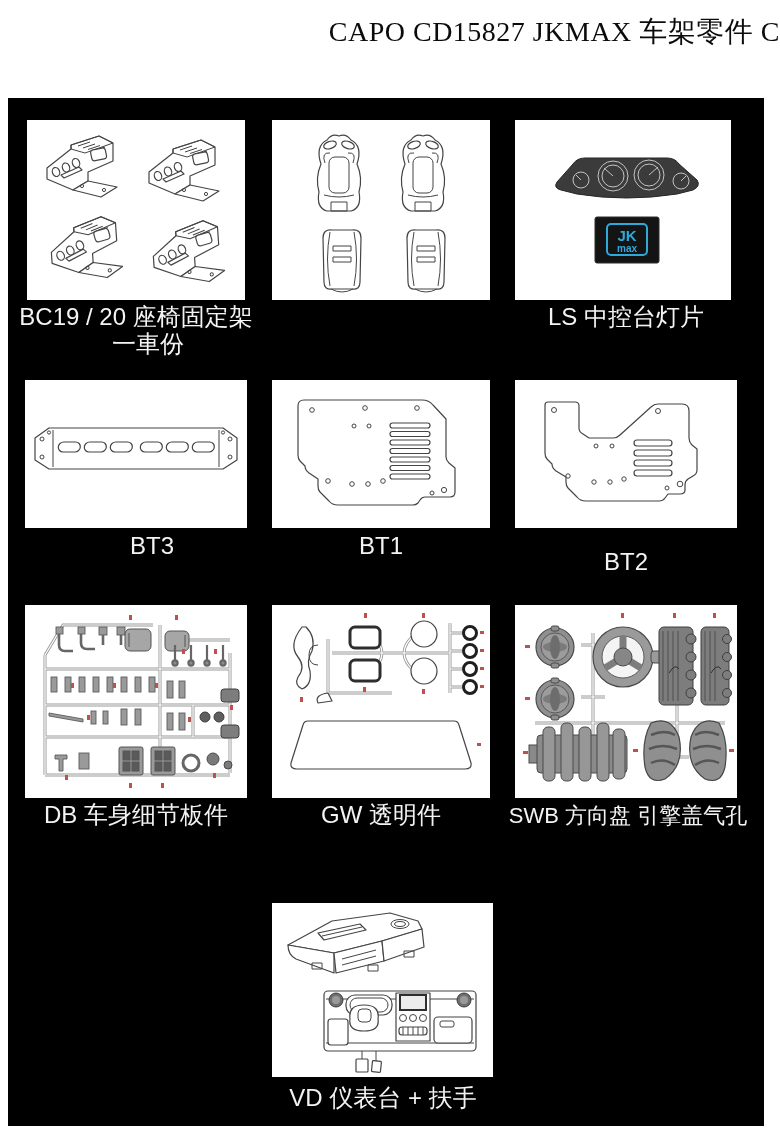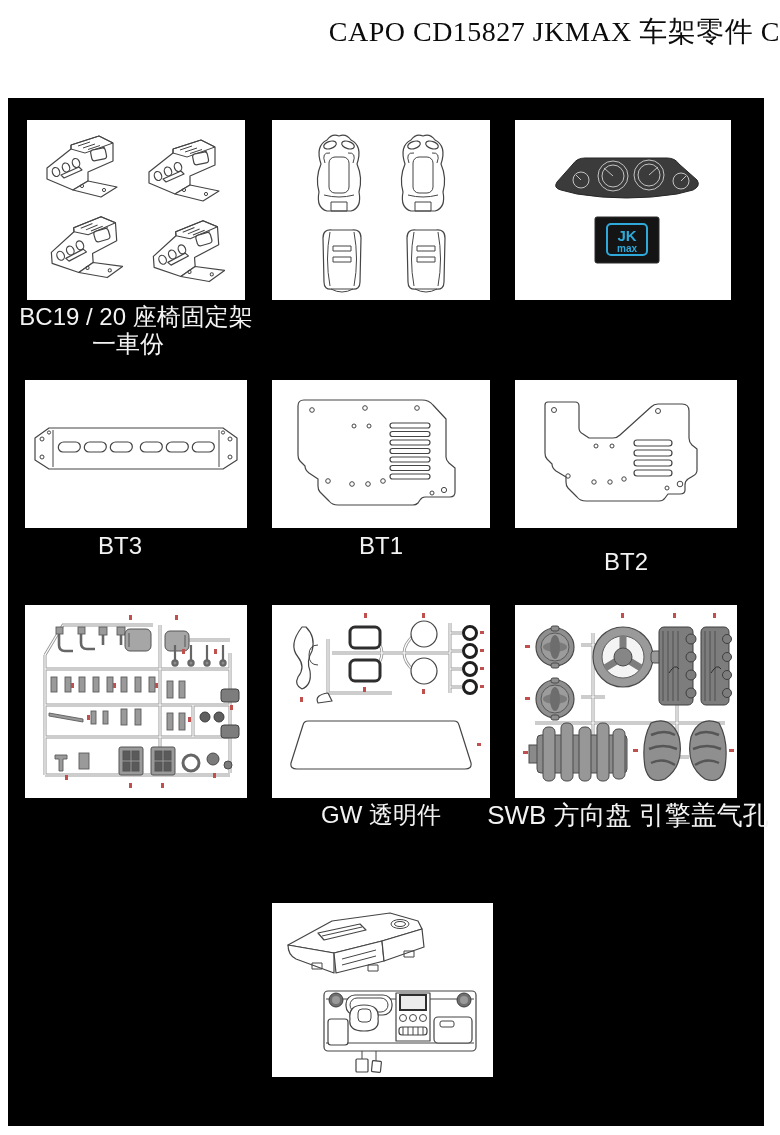--- a/index.html
+++ b/index.html
@@ -5,21 +5,21 @@
   html,body{margin:0;padding:0;background:#ffffff;}
   #page{position:relative;width:780px;height:1135px;background:#ffffff;overflow:hidden;
         font-family:"Liberation Sans", sans-serif;}
   #title{position:absolute;top:13px;left:0;width:100%;text-align:right;
          font-family:"Liberation Serif", serif;font-size:28px;color:#0b0b0b;letter-spacing:.5px;}
   #panel{position:absolute;left:8px;top:98px;width:756px;height:1028px;background:#000000;}
   .cell{position:absolute;background:#ffffff;overflow:hidden;}
   .cell svg{display:block;}
   .lbl{position:absolute;transform:translateX(-50%);white-space:nowrap;
        color:#f3f3f3;font-size:24px;line-height:27px;}
-  .lbl.small{font-size:26px;}
+  .lbl.small{font-size:22px;}
   
   .ln{fill:#ffffff;stroke:#454545;stroke-width:1.2;stroke-linejoin:round;}
   .ln2{fill:none;stroke:#454545;stroke-width:1;stroke-linejoin:round;}
   .runner{fill:none;stroke:#9a9a9a;stroke-width:3;}
   .runner2{fill:none;stroke:#ffffff;stroke-width:1.2;}
   .gry{fill:#9a9a9a;stroke:#5c5c5c;stroke-width:.9;}
   .dgry{fill:#7d7d7d;stroke:#3f3f3f;stroke-width:1;}
   .red{fill:#c0504d;}
 </style>
 </head>
@@ -448,24 +448,27 @@
           <rect class="ln" x="162" y="114" width="38" height="26" rx="4"></rect>
           <rect class="ln2" x="168" y="118" width="14" height="6" rx="2"></rect>
           <path class="ln2" d="M90,148 v8 M104,148 v10"></path>
           <rect class="ln" x="84" y="156" width="12" height="13" rx="1"></rect>
           <rect class="ln" x="100" y="158" width="9" height="11" rx="1" transform="rotate(6 104 163)"></rect>
         </g>
       </svg>
     </div>
 
     <div class="lbl" style="left:128px;top:205px">BC19 / 20 座椅固定架</div>
-    <div class="lbl" style="left:120px;top:232px">一車份</div>
-
-    <div class="lbl" style="left:112px;top:434px">BT3</div>
+    <div class="lbl" style="left:140px;top:232px">一車份</div>
+    <div class="lbl" style="left:618px;top:205px">LS 中控台灯片</div>
+
+    <div class="lbl" style="left:144px;top:434px">BT3</div>
     <div class="lbl" style="left:373px;top:434px">BT1</div>
     <div class="lbl" style="left:618px;top:450px">BT2</div>
 
+    <div class="lbl" style="left:128px;top:703px">DB 车身细节板件</div>
     <div class="lbl" style="left:373px;top:703px">GW 透明件</div>
     <div class="lbl small" style="left:620px;top:704px">SWB 方向盘 引擎盖气孔</div>
 
+    <div class="lbl" style="left:375px;top:986px">VD 仪表台 + 扶手</div>
 
   </div>
 </div>
 
 </body></html>

